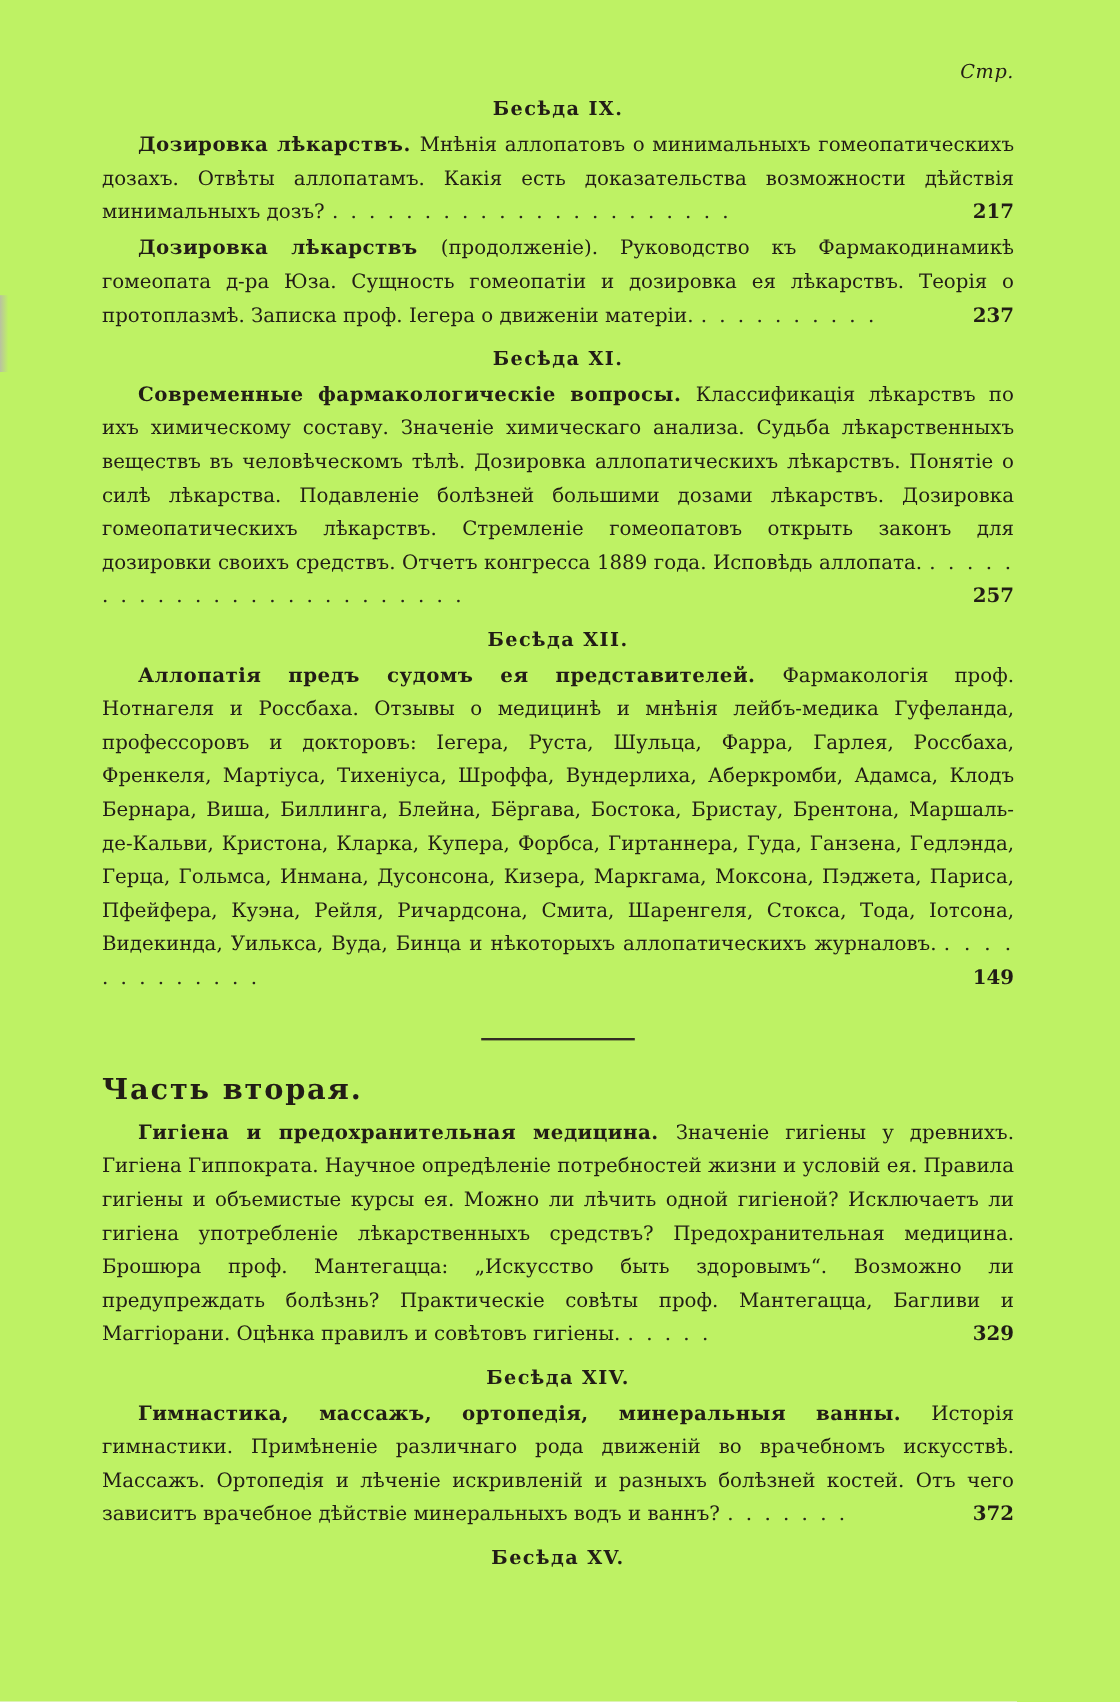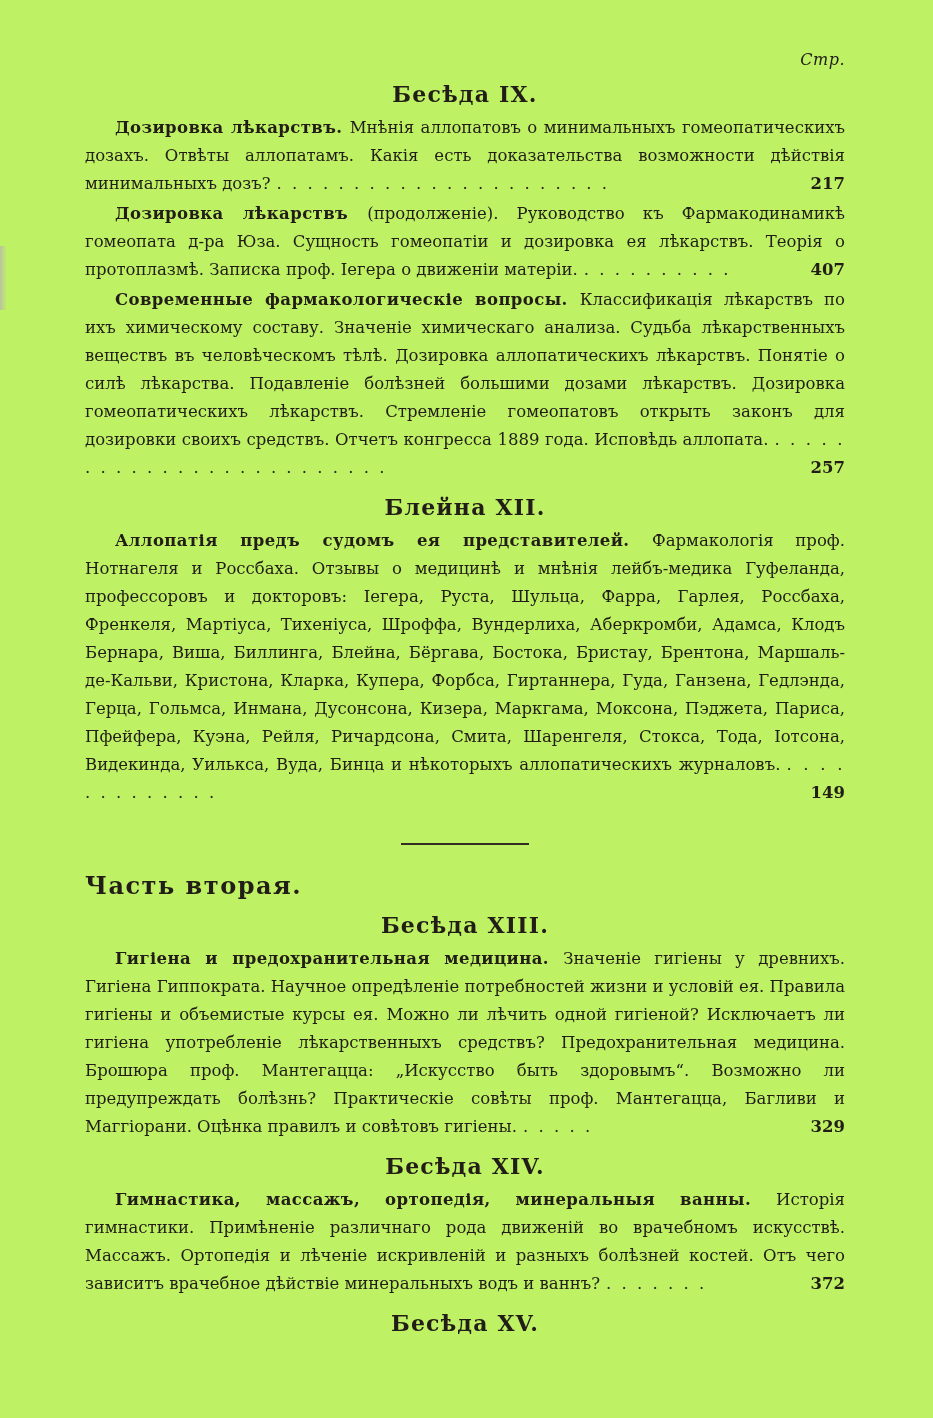--- a/index.html
+++ b/index.html
@@ -30,21 +30,21 @@
   }
   .corner-label {
     text-align: right;
     font-style: italic;
     font-size: 16px;
     letter-spacing: .5px;
     margin: 0 0 4px 0;
   }
   .section-heading {
     text-align: center;
-    font-size: 22px;
+    font-size: 16px;
     font-weight: bold;
     letter-spacing: 1.2px;
     margin: 12px 0 7px 0;
   }
   .entry {
     position: relative;
     margin: 0 0 2px 0;
     font-size: 16.5px;
     line-height: 28px;
     text-align: justify;
@@ -97,45 +97,45 @@
     <h2 class="section-heading">Бесѣда IX.</h2>
     <p class="entry">
       <span class="lead">Дозировка лѣкарствъ.</span><span>Мнѣнія аллопатовъ о минимальныхъ гомеопатическихъ дозахъ. Отвѣты аллопатамъ. Какія есть доказательства возможности дѣйствія минимальныхъ дозъ?</span><span class="leader">. . . . . . . . . . . . . . . . . . . . . .</span>
       <span class="pagenum">217</span>
     </p>
   </div>
 
   <div class="section">
     <p class="entry">
       <span class="lead">Дозировка лѣкарствъ</span><span>(продолженіе). Руководство къ Фармакодинамикѣ гомеопата д-ра Юза. Сущность гомеопатіи и дозировка ея лѣкарствъ. Теорія о протоплазмѣ. Записка проф. Іегера о движеніи матеріи.</span><span class="leader">. . . . . . . . . .</span>
-      <span class="pagenum">407</span>
+      <span class="pagenum">237</span>
     </p>
   </div>
 
   <div class="section">
+    <h2 class="section-heading">Бесѣда XI.</h2>
     <p class="entry">
       <span class="lead">Современные фармакологическіе вопросы.</span><span>Классификація лѣкарствъ по ихъ химическому составу. Значеніе химическаго анализа. Судьба лѣкарственныхъ веществъ въ человѣческомъ тѣлѣ. Дозировка аллопатическихъ лѣкарствъ. Понятіе о силѣ лѣкарства. Подавленіе болѣзней большими дозами лѣкарствъ. Дозировка гомеопатическихъ лѣкарствъ. Стремленіе гомеопатовъ открыть законъ для дозировки своихъ средствъ. Отчетъ конгресса 1889 года. Исповѣдь аллопата.</span><span class="leader">. . . . . . . . . . . . . . . . . . . . . . . . .</span>
       <span class="pagenum">257</span>
     </p>
   </div>
 
   <div class="section">
-    <h2 class="section-heading">Блейна XII.</h2>
+    <h2 class="section-heading">Бесѣда XII.</h2>
     <p class="entry">
       <span class="lead">Аллопатія предъ судомъ ея представителей.</span><span>Фармакологія проф. Нотнагеля и Россбаха. Отзывы о медицинѣ и мнѣнія лейбъ-медика Гуфеланда, профессоровъ и докторовъ: Іегера, Руста, Шульца, Фарра, Гарлея, Россбаха, Френкеля, Мартіуса, Тихеніуса, Шроффа, Вундерлиха, Аберкромби, Адамса, Клодъ Бернара, Виша, Биллинга, Блейна, Бёргава, Бостока, Бристау, Брентона, Маршаль-де-Кальви, Кристона, Кларка, Купера, Форбса, Гиртаннера, Гуда, Ганзена, Гедлэнда, Герца, Гольмса, Инмана, Дусонсона, Кизера, Маркгама, Моксона, Пэджета, Париса, Пфейфера, Куэна, Рейля, Ричардсона, Смита, Шаренгеля, Стокса, Тода, Іотсона, Видекинда, Уилькса, Вуда, Бинца и нѣкоторыхъ аллопатическихъ журналовъ.</span><span class="leader">. . . . . . . . . . . . .</span>
       <span class="pagenum">149</span>
     </p>
   </div>
 
   <hr class="part-divider">
 
   <h1 class="part-heading">Часть вторая.</h1>
 
   <div class="section">
-    <h2 class="section-heading">Бесѣда XIII.</h2>
     <p class="entry">
       <span class="lead">Гигіена и предохранительная медицина.</span><span>Значеніе гигіены у древнихъ. Гигіена Гиппократа. Научное опредѣленіе потребностей жизни и условій ея. Правила гигіены и объемистые курсы ея. Можно ли лѣчить одной гигіеной? Исключаетъ ли гигіена употребленіе лѣкарственныхъ средствъ? Предохранительная медицина. Брошюра проф. Мантегацца: „Искусство быть здоровымъ“. Возможно ли предупреждать болѣзнь? Практическіе совѣты проф. Мантегацца, Багливи и Маггіорани. Оцѣнка правилъ и совѣтовъ гигіены.</span><span class="leader">. . . . .</span>
       <span class="pagenum">329</span>
     </p>
   </div>
 
   <div class="section">
     <h2 class="section-heading">Бесѣда XIV.</h2>
     <p class="entry">
       <span class="lead">Гимнастика, массажъ, ортопедія, минеральныя ванны.</span><span>Исторія гимнастики. Примѣненіе различнаго рода движеній во врачебномъ искусствѣ. Массажъ. Ортопедія и лѣченіе искривленій и разныхъ болѣзней костей. Отъ чего зависитъ врачебное дѣйствіе минеральныхъ водъ и ваннъ?</span><span class="leader">. . . . . . .</span>

